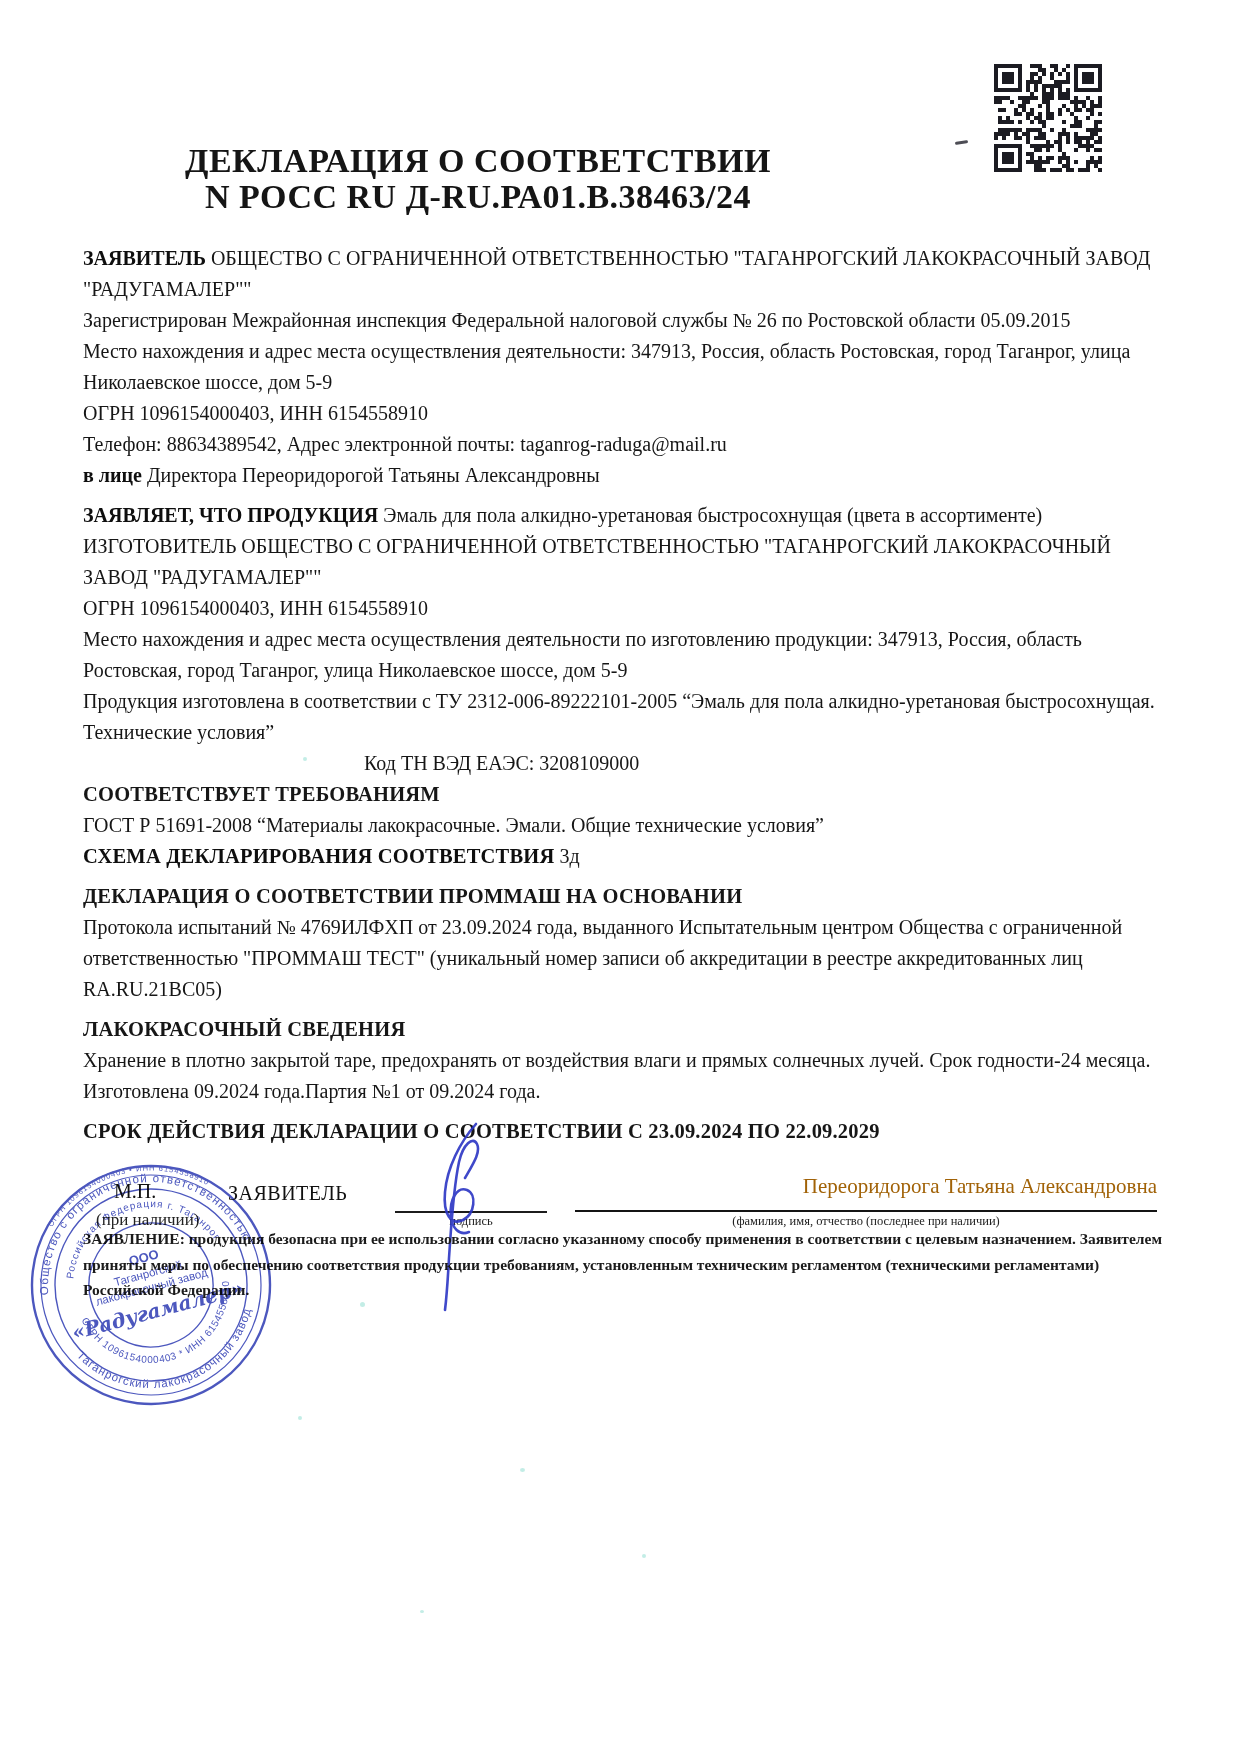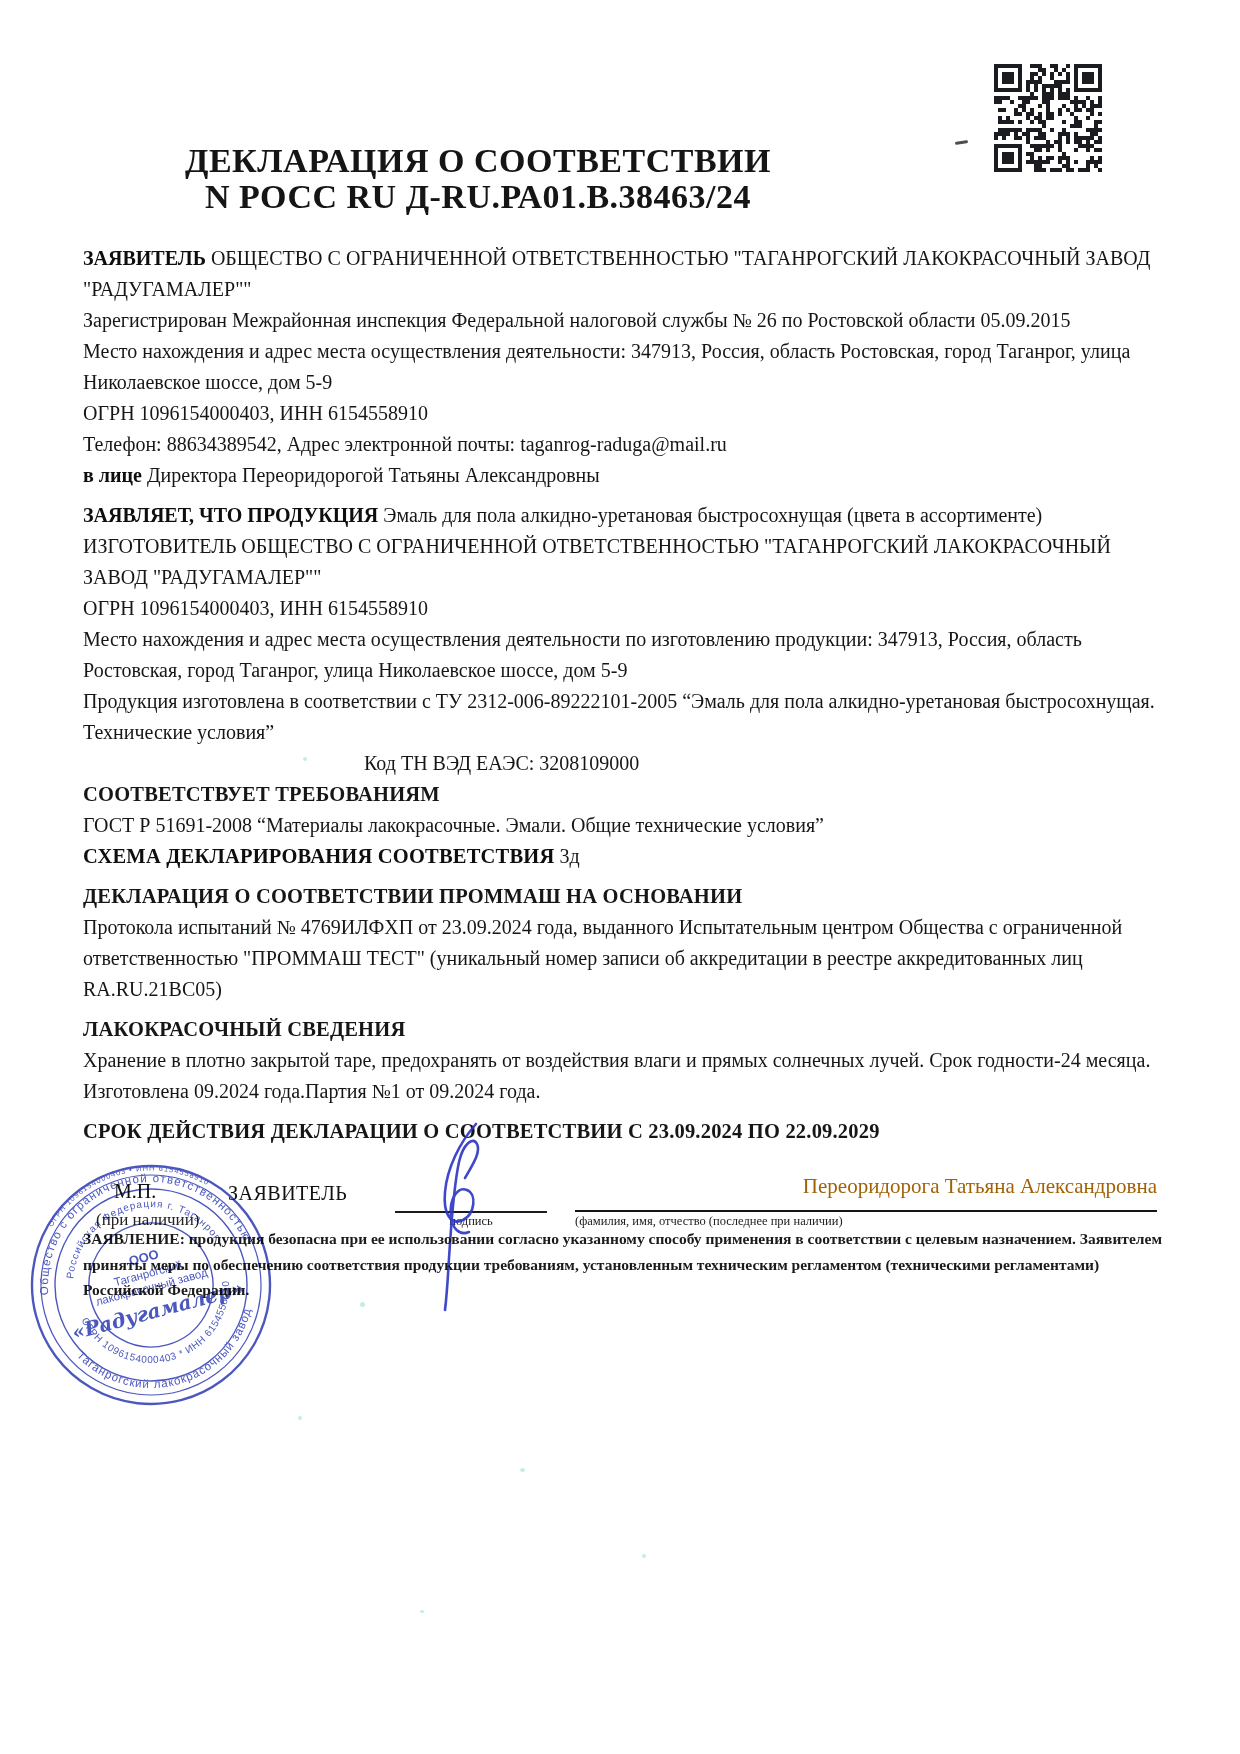--- a/index.html
+++ b/index.html
@@ -31,21 +31,21 @@
 
   
   .abs{position:absolute;}
   .mp-label{left:114px;top:1180px;font-size:20px;}
   .mp-note{left:96px;top:1210px;font-size:17px;color:#222;}
   .applicant-label{left:228px;top:1182px;font-size:20px;letter-spacing:.5px;}
   .sig-line{left:395px;top:1183px;width:152px;height:28px;border-bottom:2px solid #1c1c1c;}
   .sig-caption{left:395px;top:1214px;width:152px;text-align:center;font-size:12.5px;color:#222;}
   .name-value{left:575px;top:1150px;width:582px;text-align:right;font-size:21px;color:#a16207;margin-top:24px;}
   .name-line{left:575px;top:1183px;width:582px;height:27px;border-bottom:2.5px solid #141414;}
-  .name-caption{left:575px;top:1214px;width:582px;text-align:left;font-size:12.5px;color:#222;}
+  .name-caption{left:575px;top:1214px;width:582px;text-align:center;font-size:12.5px;color:#222;}
   .statement{
     left:83px;top:1226px;width:1092px;font-size:15.5px;line-height:25.5px;color:#1b1b1b;font-weight:bold;
   }
 
   .signature-svg{left:420px;top:1118px;}
   .stamp-wrap{left:26px;top:1160px;width:250px;height:250px;transform:rotate(-15deg);
     mix-blend-mode:multiply;opacity:.88;}
   .stamp-wrap svg{overflow:visible;}
 
   

